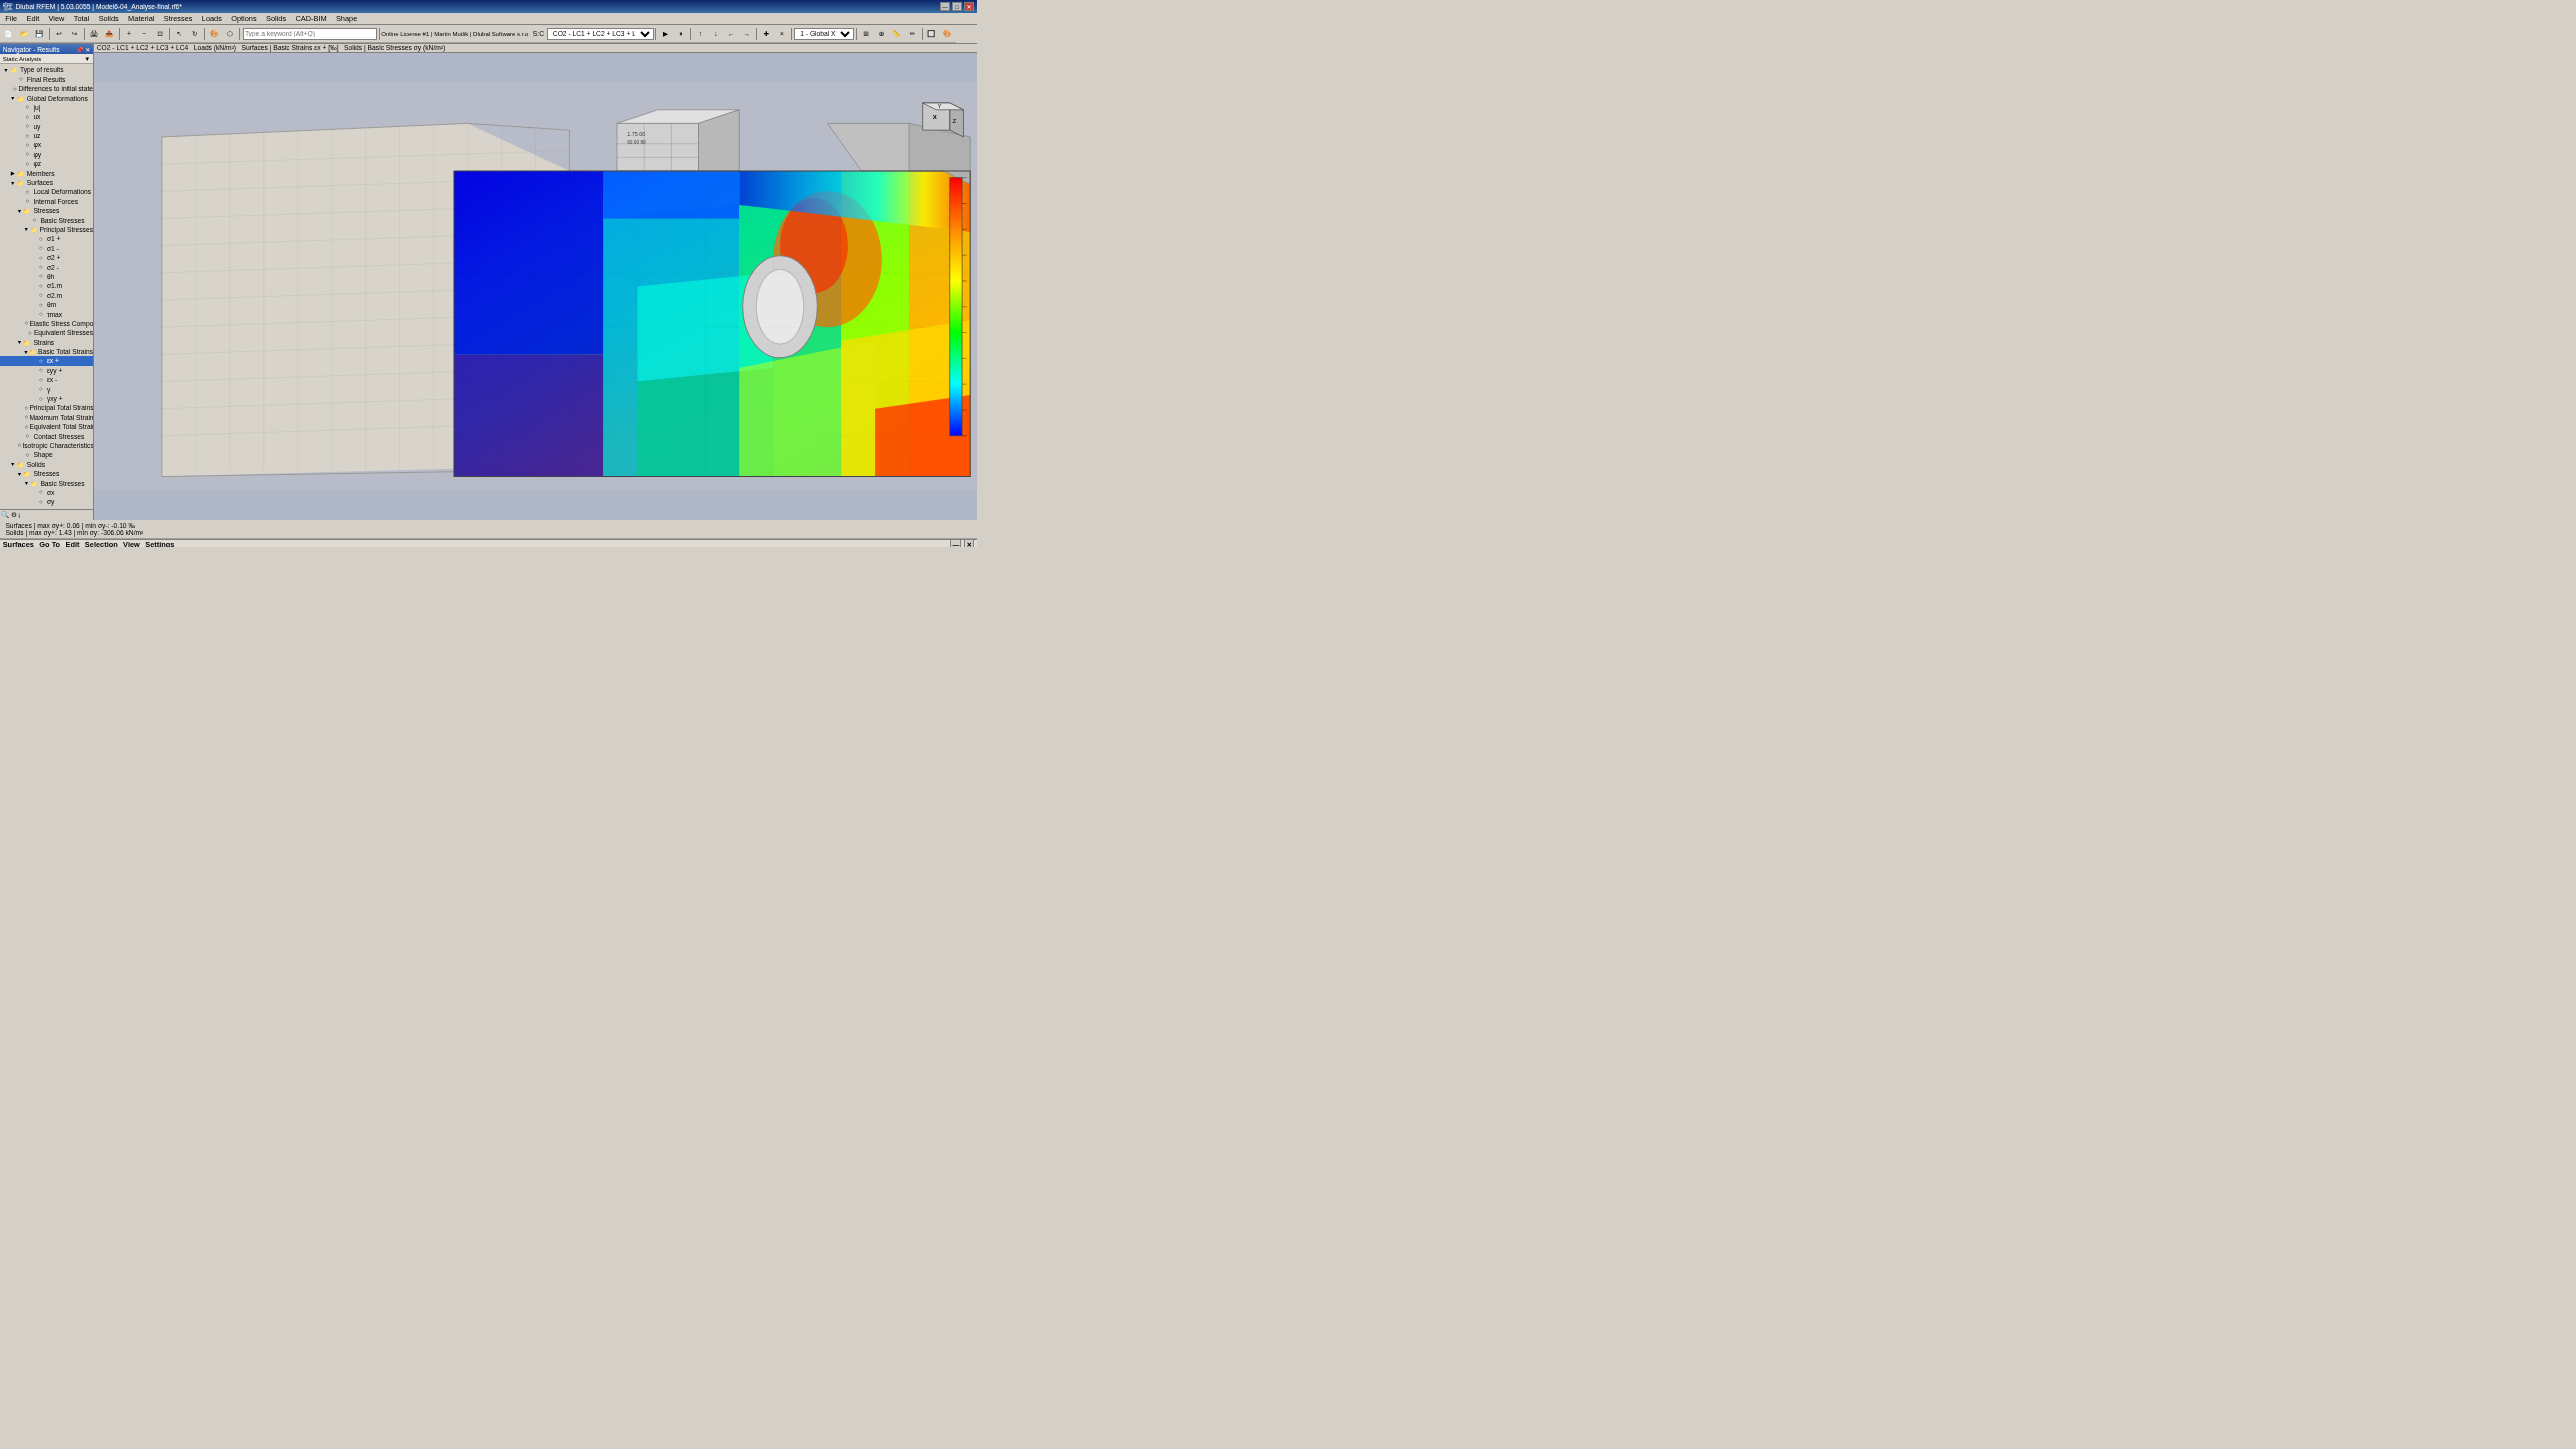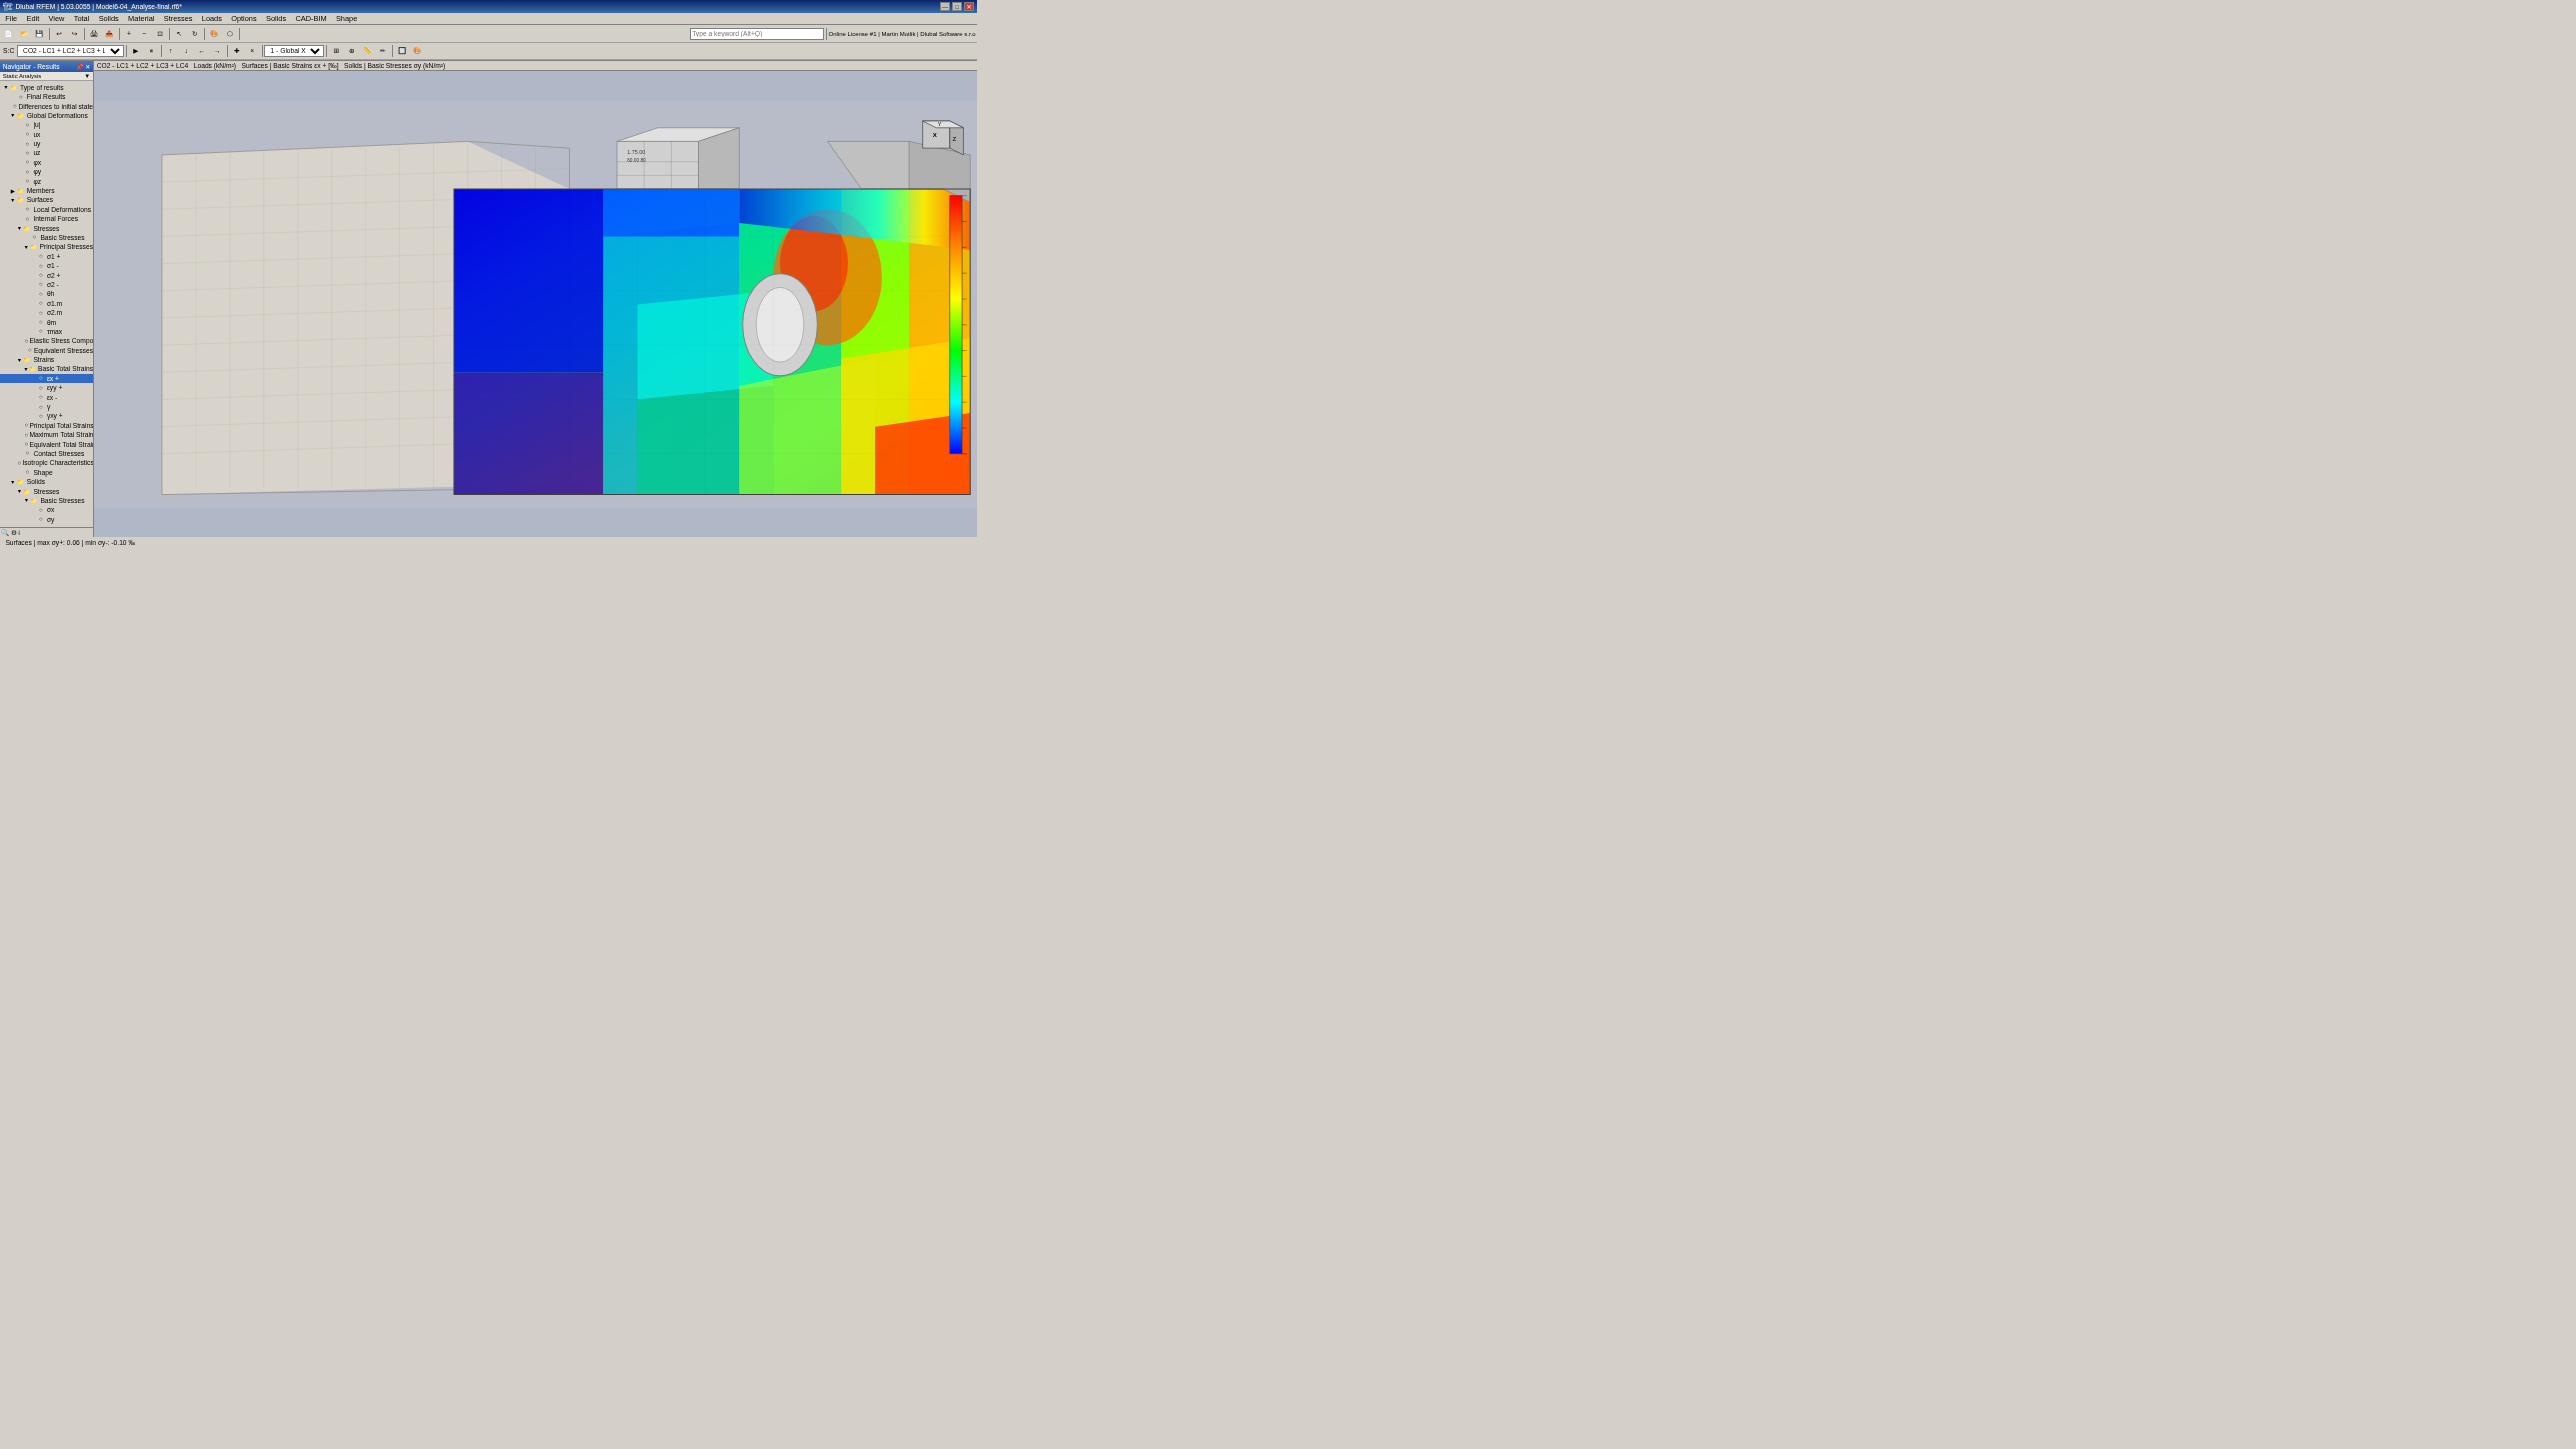--- a/index.html
+++ b/index.html
@@ -49,21 +49,21 @@
       padding: 0.7px 4px;
       font-size: 7.4px;
       cursor: pointer;
     }
 
     
     #toolbar-area {
       background: #d4d0c8;
       border-bottom: 0.7px solid #808080;
       display: flex;
-      flex-direction: column;
+      flex-direction: row;
     }
     .toolbar-row {
       height: 17.4px;
       display: flex;
       align-items: center;
       padding: 0 1.3px;
       gap: 0.7px;
       border-bottom: 0.7px solid #a0a0a0;
     }
     .tb-btn {

